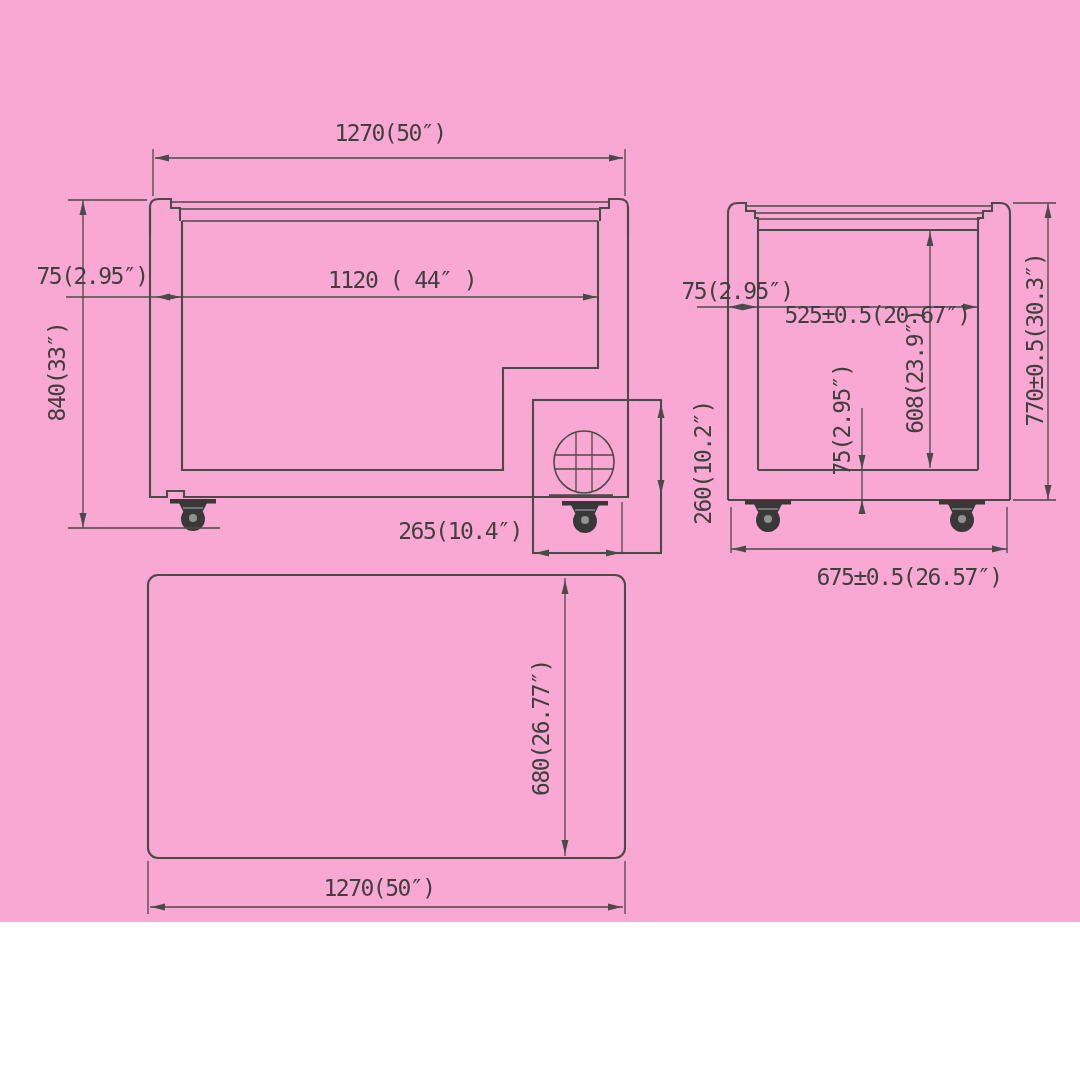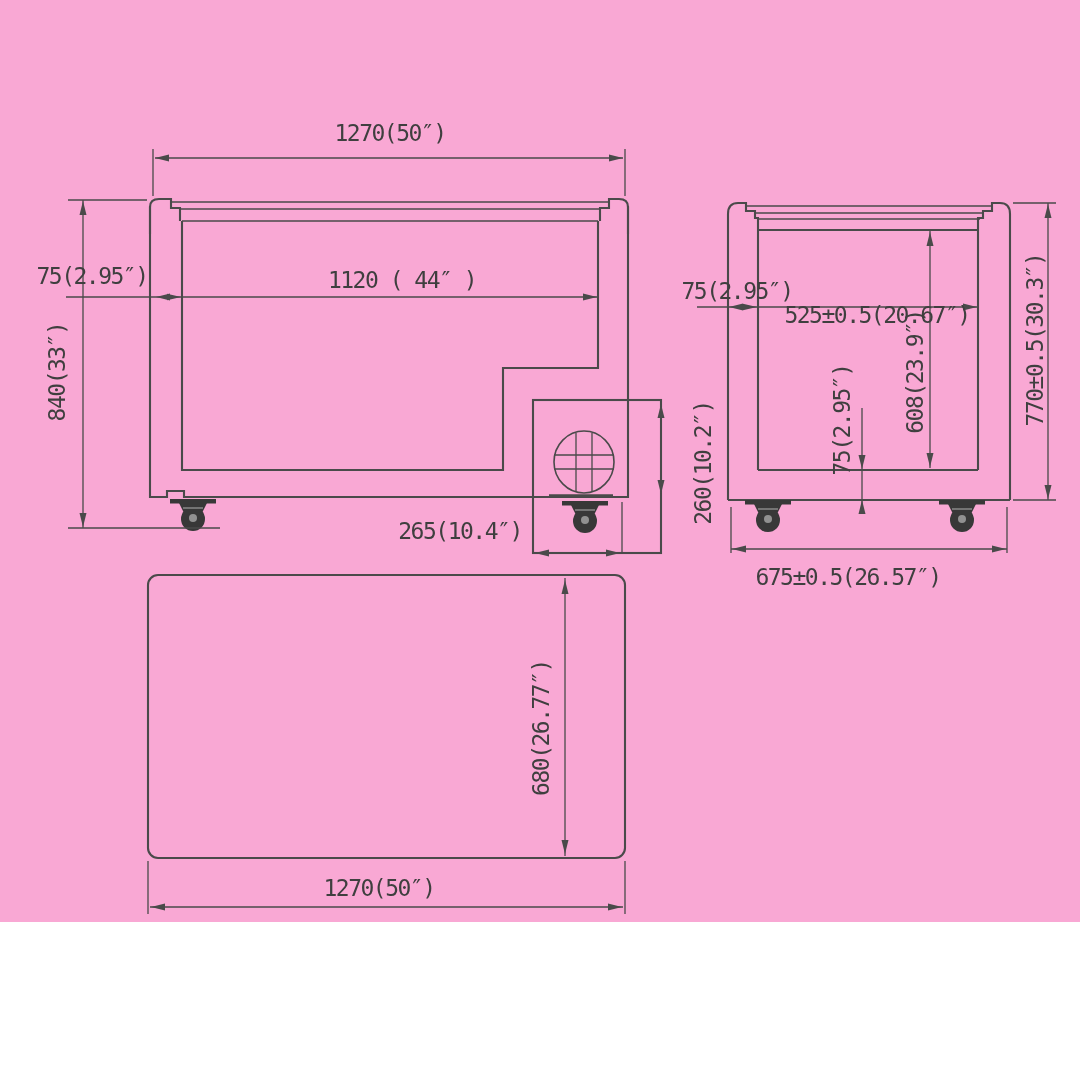--- a/index.html
+++ b/index.html
@@ -175,19 +175,19 @@
   <div class="dim" style="left:737px;top:291px;">75(2.95″)</div>
 
   <div class="dim" style="left:877px;top:291px;margin-top:24px;">525±0.5(20.67″)</div>
 
   <div class="dim v" style="left:1035px;top:340px;">770±0.5(30.3″)</div>
 
   <div class="dim v" style="left:915px;top:372px;">608(23.9″)</div>
 
   <div class="dim v" style="left:842px;top:420px;">75(2.95″)</div>
 
-  <div class="dim" style="left:848px;top:577px;text-align:right;">675±0.5(26.57″)</div>
+  <div class="dim" style="left:909px;top:577px;text-align:right;">675±0.5(26.57″)</div>
 
   <div class="dim v" style="left:541px;top:728px;">680(26.77″)</div>
 
   <div class="dim" style="left:379px;top:888px;">1270(50″)</div>
 
 </div>
 
 </body></html>

